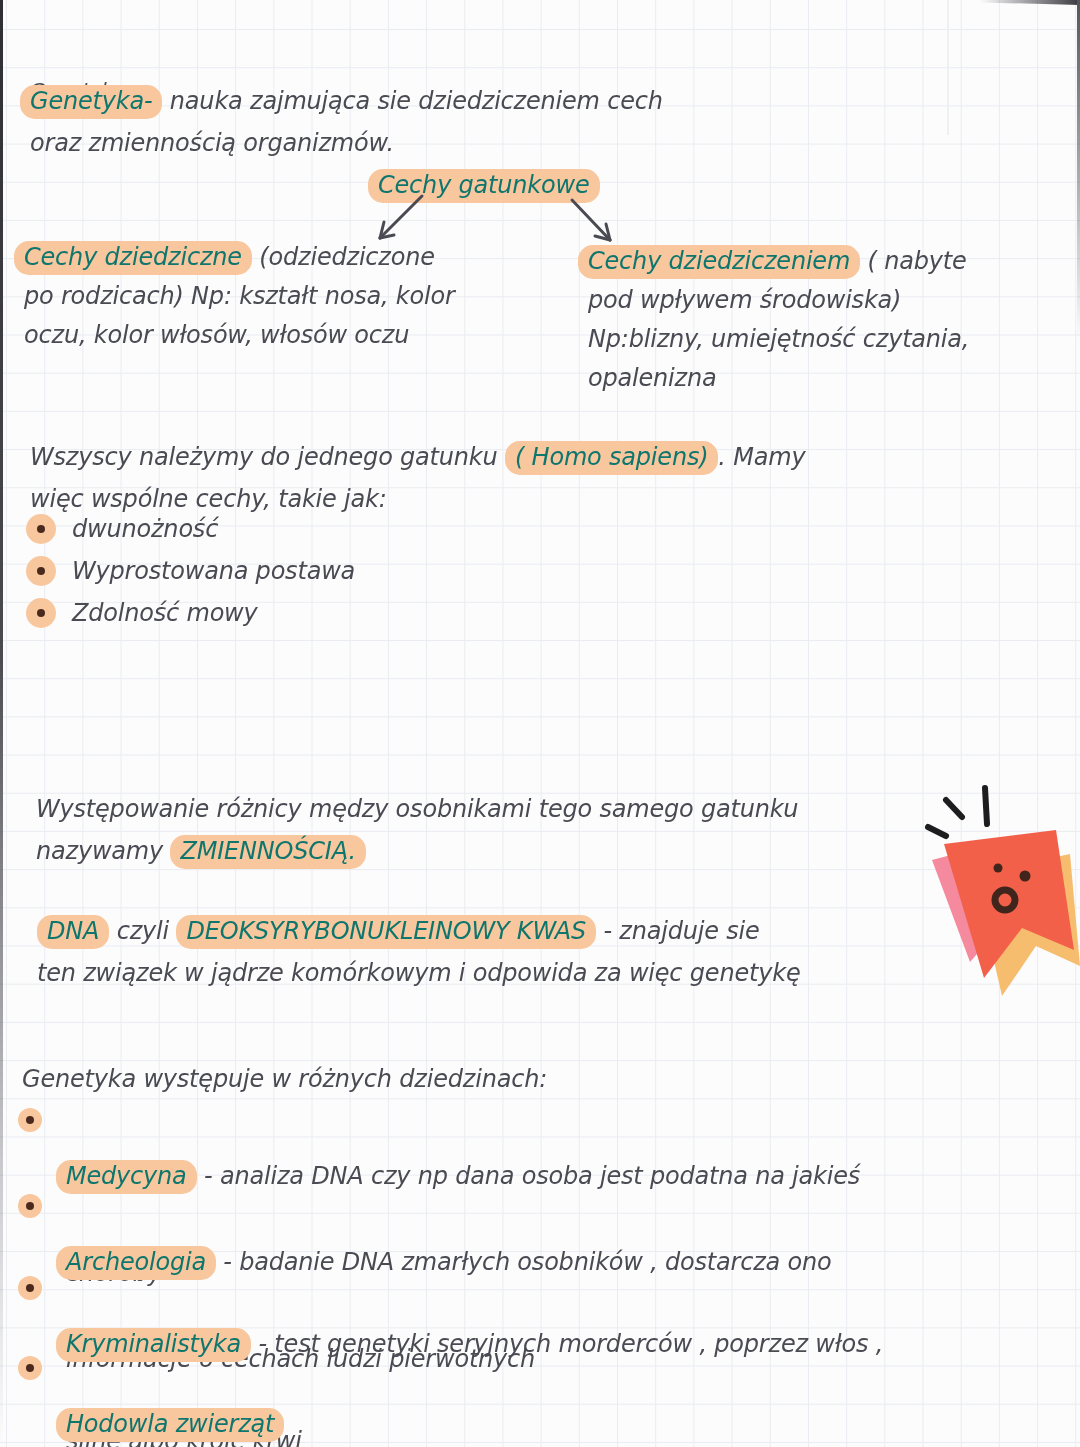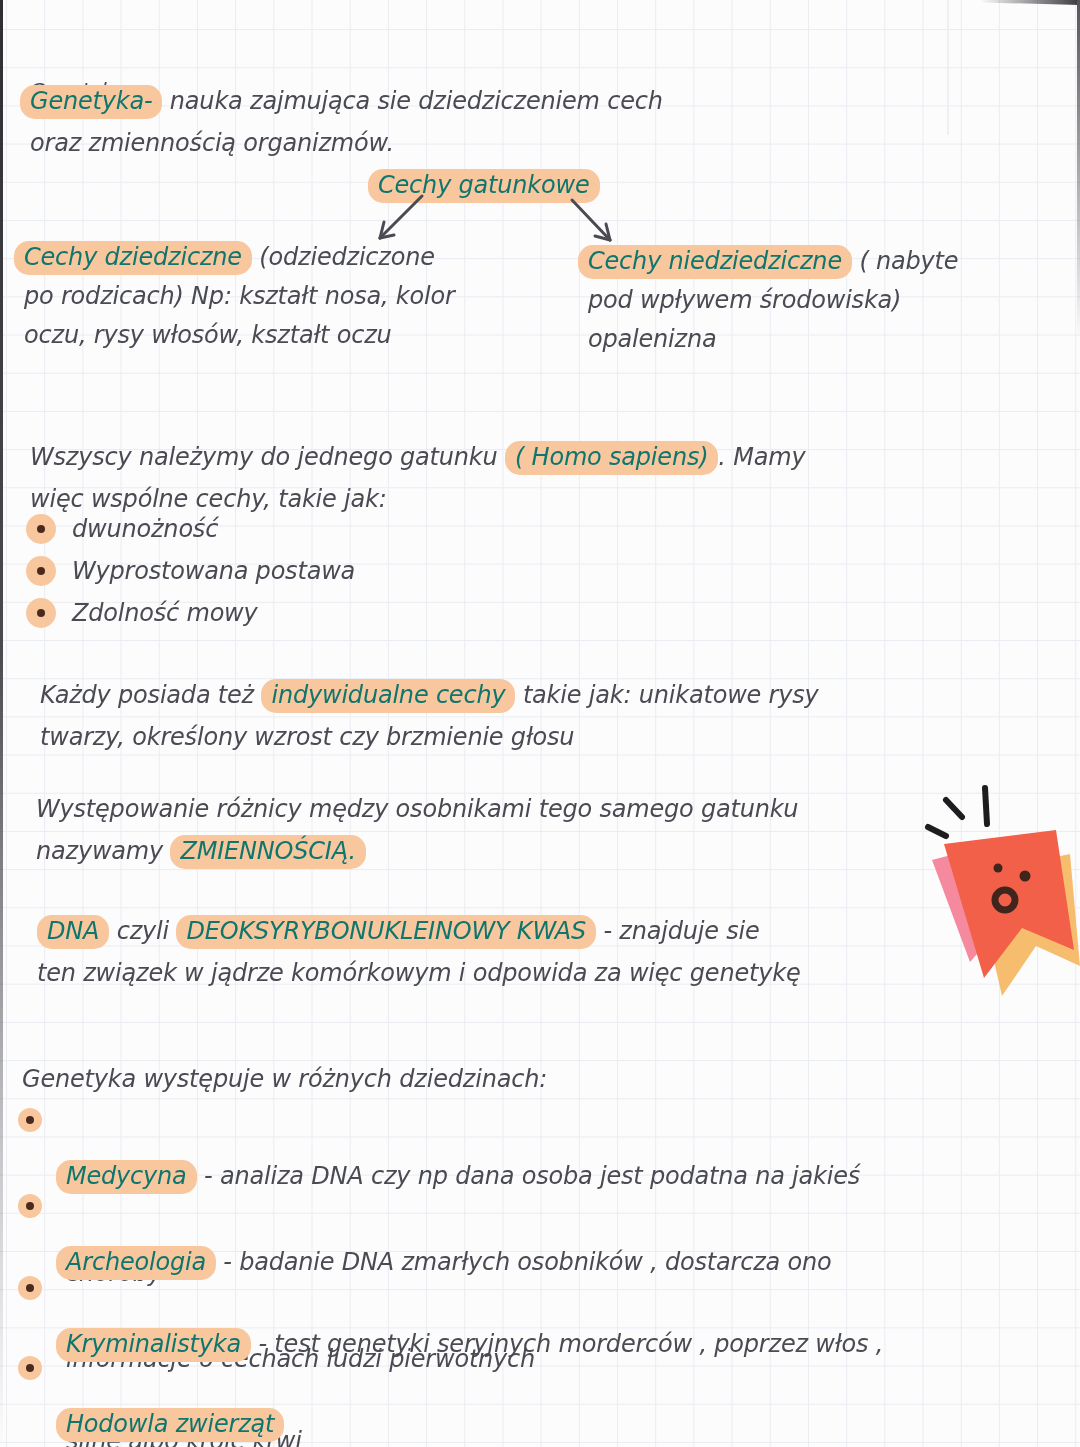--- a/index.html
+++ b/index.html
@@ -82,44 +82,41 @@
         <path d="M222,8 L260,48"></path>
         <path d="M260,48 L245,44"></path>
         <path d="M260,48 L256,32"></path>
       </g>
     </g>
   </svg>
 
   <div class="blk cols" style="left:14px;top:238px;width:545px;">
     <div class="line"><span class="hl">Cechy dziedziczne</span><span> (odziedziczone</span></div>
     <div class="line indent">po rodzicach) Np: kształt nosa, kolor</div>
-    <div class="line indent">oczu, rysy włosów, kształt oczu</div>
+    <div class="line indent">oczu, kolor włosów, włosów oczu</div>
   </div>
 
   <div class="blk cols" style="left:578px;top:242px;width:500px;">
-    <div class="line"><span class="hl">Cechy niedziedziczne</span><span> ( nabyte</span></div>
+    <div class="line"><span class="hl">Cechy dziedziczeniem</span><span> ( nabyte</span></div>
     <div class="line indent">pod wpływem środowiska)</div>
+    <div class="line indent">Np:blizny, umiejętność czytania,</div>
     <div class="line indent">opalenizna</div>
   </div>
 
   <div class="blk" style="left:30px;top:436px;">
     <div class="line"><span>Wszyscy należymy do jednego gatunku </span><span class="hl">( Homo sapiens)</span><span>. Mamy</span></div>
     <div class="line">więc wspólne cechy, takie jak:</div>
   </div>
 
   <div class="blk" style="left:26px;top:508px;">
     <div class="brow"><span class="dot"></span><span>dwunożność</span></div>
     <div class="brow"><span class="dot"></span><span>Wyprostowana postawa</span></div>
     <div class="brow"><span class="dot"></span><span>Zdolność mowy</span></div>
   </div>
 
-  <div class="blk" style="left:40px;top:674px;">
-    <div class="line"><span>Każdy posiada też </span><span class="hl">indywidualne cechy</span><span> takie jak: unikatowe rysy</span></div>
-    <div class="line">twarzy, określony wzrost czy brzmienie głosu</div>
-  </div>
 
   <div class="blk" style="left:36px;top:788px;">
     <div class="line">Występowanie różnicy mędzy osobnikami tego samego gatunku</div>
     <div class="line"><span>nazywamy </span><span class="hl">ZMIENNOŚCIĄ.</span></div>
   </div>
 
   <svg class="blk" style="left:888px;top:778px;" width="192" height="230" viewBox="0 0 192 230">
     <g stroke="#1d1d1f" stroke-width="6" stroke-linecap="round" fill="none">
       <path d="M58,22 L74,39"></path>
       <path d="M97,10 L99,46"></path>

